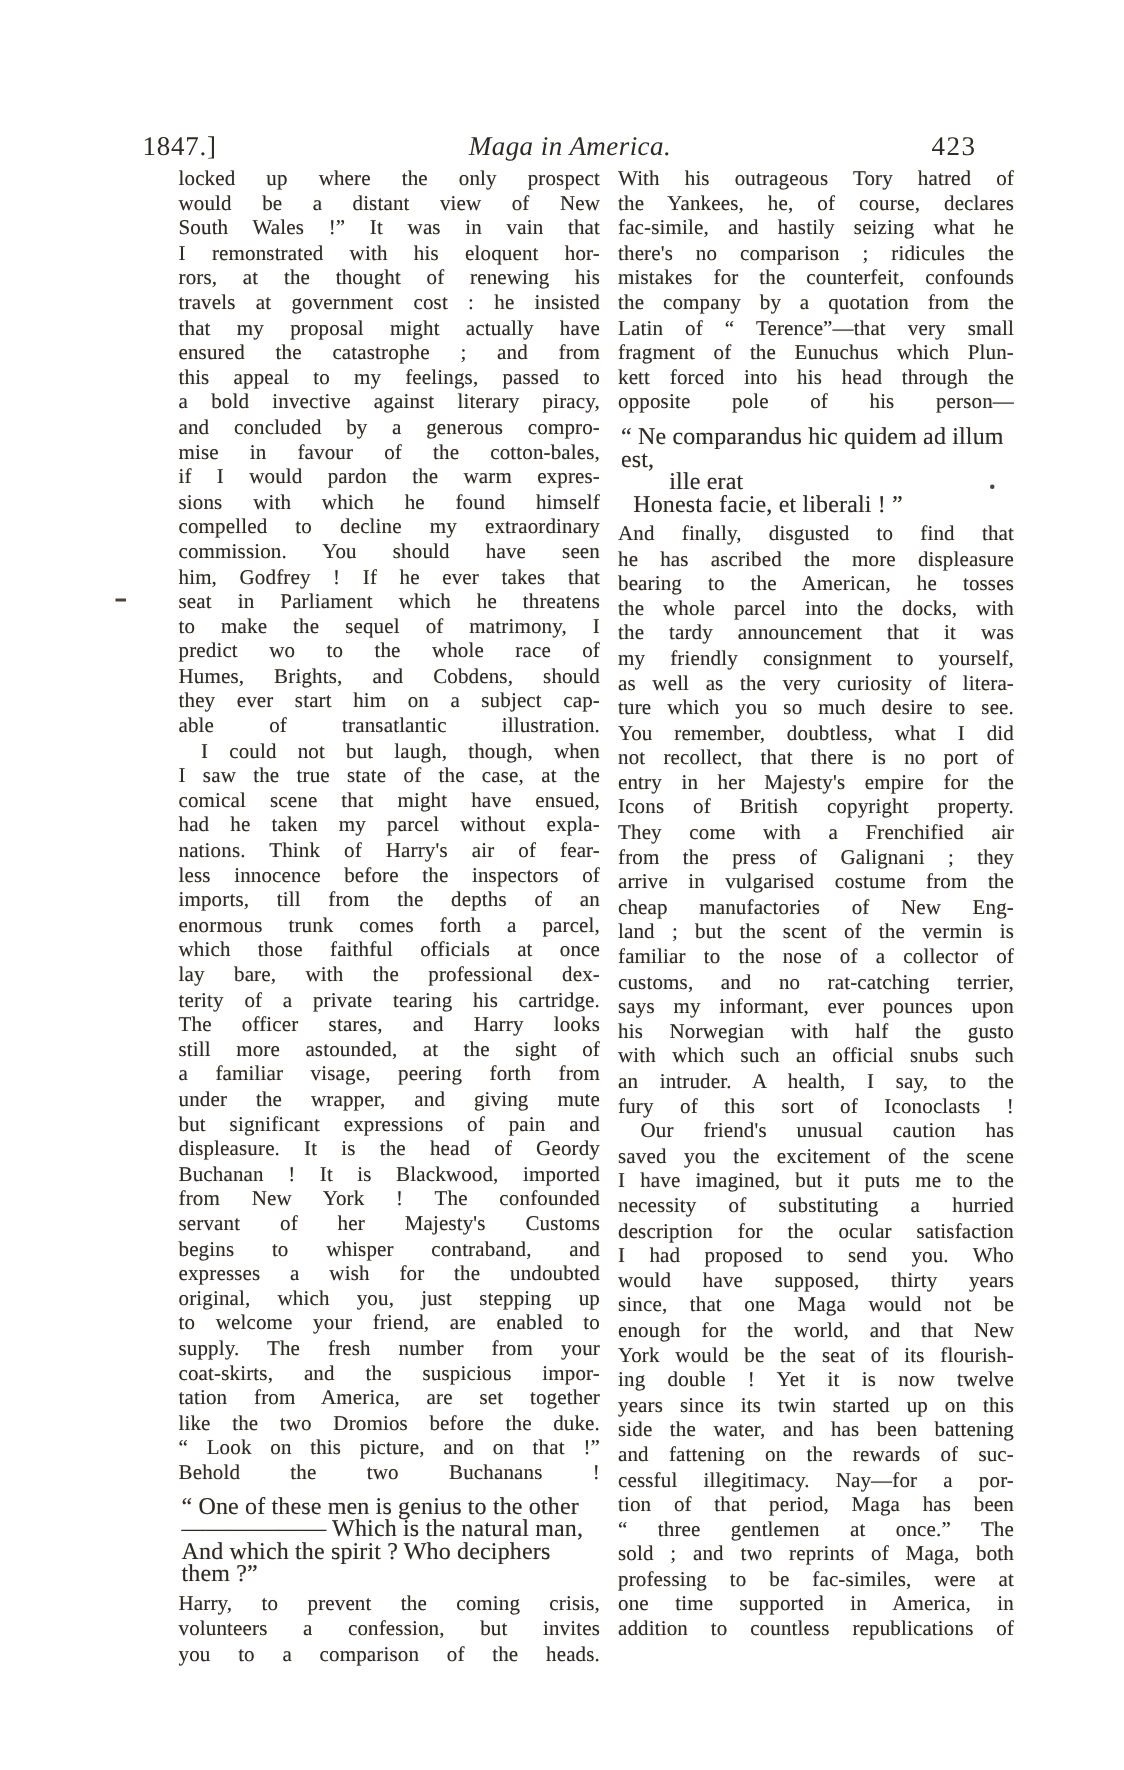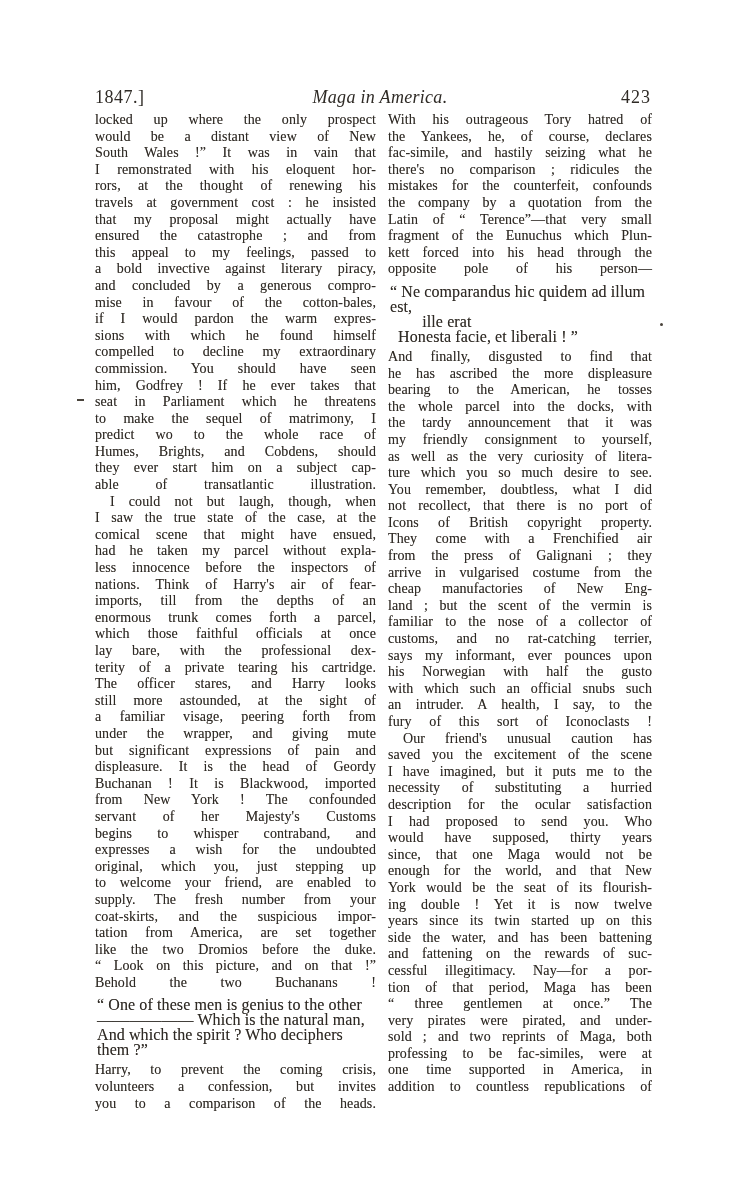--- a/index.html
+++ b/index.html
@@ -19,20 +19,21 @@
   }
   .running-head .year { position:absolute; left:0; top:0; letter-spacing:0.5px; }
   .running-head .title {
     position:absolute; left:12px; right:0; top:0; text-align:center;
     font-style:italic; letter-spacing:0.3px;
   }
   .running-head .pageno { position:absolute; right:2px; top:0; letter-spacing:1px; }
   .col {
     position:absolute; top:112px;
     text-shadow:0 0 0.5px rgba(62,52,40,0.45);
+    margin-left:24px;
   }
   .col-left  { left:95px;  width:281px; }
   .col-right { left:388px; width:264px; }
   .block.para .line {
     font-size:14px; line-height:16.6px;
     text-align:justify; text-align-last:justify;
     letter-spacing:0.1px;
   }
   .line.no-stretch { text-align-last:left; }
   .block.indent .line.first { text-indent:15px; }
@@ -81,22 +82,22 @@
         <div class="line">predict wo to the whole race of</div>
         <div class="line">Humes, Brights, and Cobdens, should</div>
         <div class="line">they ever start him on a subject cap-</div>
         <div class="line no-stretch">able of transatlantic illustration.</div>
       </div>
       <div class="block para indent">
         <div class="line first">I could not but laugh, though, when</div>
         <div class="line">I saw the true state of the case, at the</div>
         <div class="line">comical scene that might have ensued,</div>
         <div class="line">had he taken my parcel without expla-</div>
+        <div class="line">nations.  Think of Harry's air of fear-</div>
         <div class="line">less innocence before the inspectors of</div>
-        <div class="line">nations.  Think of Harry's air of fear-</div>
         <div class="line">imports, till from the depths of an</div>
         <div class="line">enormous trunk comes forth a parcel,</div>
         <div class="line">which those faithful officials at once</div>
         <div class="line">lay bare, with the professional dex-</div>
         <div class="line">terity of a private tearing his cartridge.</div>
         <div class="line">The officer stares, and Harry looks</div>
         <div class="line">still more astounded, at the sight of</div>
         <div class="line">a familiar visage, peering forth from</div>
         <div class="line">under the wrapper, and giving mute</div>
         <div class="line">but significant expressions of pain and</div>
@@ -148,20 +149,21 @@
         <div class="line first">And finally, disgusted to find that</div>
         <div class="line">he has ascribed the more displeasure</div>
         <div class="line">bearing to the American, he tosses</div>
         <div class="line">the whole parcel into the docks, with</div>
         <div class="line">the tardy announcement that it was</div>
         <div class="line">my friendly consignment to yourself,</div>
         <div class="line">as well as the very curiosity of litera-</div>
         <div class="line">ture which you so much desire to see.</div>
         <div class="line">You remember, doubtless, what I did</div>
         <div class="line">not recollect, that there is no port of</div>
+        <div class="line">entry in her Majesty's empire for the</div>
         <div class="line">Icons of British copyright property.</div>
         <div class="line">They come with a Frenchified air</div>
         <div class="line">from the press of Galignani ;  they</div>
         <div class="line">arrive in vulgarised costume from the</div>
         <div class="line">cheap manufactories of New Eng-</div>
         <div class="line">land ;  but the scent of the vermin is</div>
         <div class="line">familiar to the nose of a collector of</div>
         <div class="line">customs, and no rat-catching terrier,</div>
         <div class="line">says my informant, ever pounces upon</div>
         <div class="line">his Norwegian with half the gusto</div>
@@ -180,21 +182,20 @@
         <div class="line">since, that one Maga would not be</div>
         <div class="line">enough for the world, and that New</div>
         <div class="line">York would be the seat of its flourish-</div>
         <div class="line">ing double !  Yet it is now twelve</div>
         <div class="line">years since its twin started up on this</div>
         <div class="line">side the water, and has been battening</div>
         <div class="line">and fattening on the rewards of suc-</div>
         <div class="line">cessful illegitimacy.  Nay—for a por-</div>
         <div class="line">tion of that period, Maga has been</div>
         <div class="line">“ three gentlemen at once.”  The</div>
-        <div class="line">very pirates were pirated, and under-</div>
         <div class="line">sold ;  and two reprints of Maga, both</div>
         <div class="line">professing to be fac-similes, were at</div>
         <div class="line">one time supported in America, in</div>
         <div class="line">addition to countless republications of</div>
       </div>
     </div>
 
   <div class="artifact artifact-dash"></div>
   <div class="artifact artifact-dot"></div>
 

